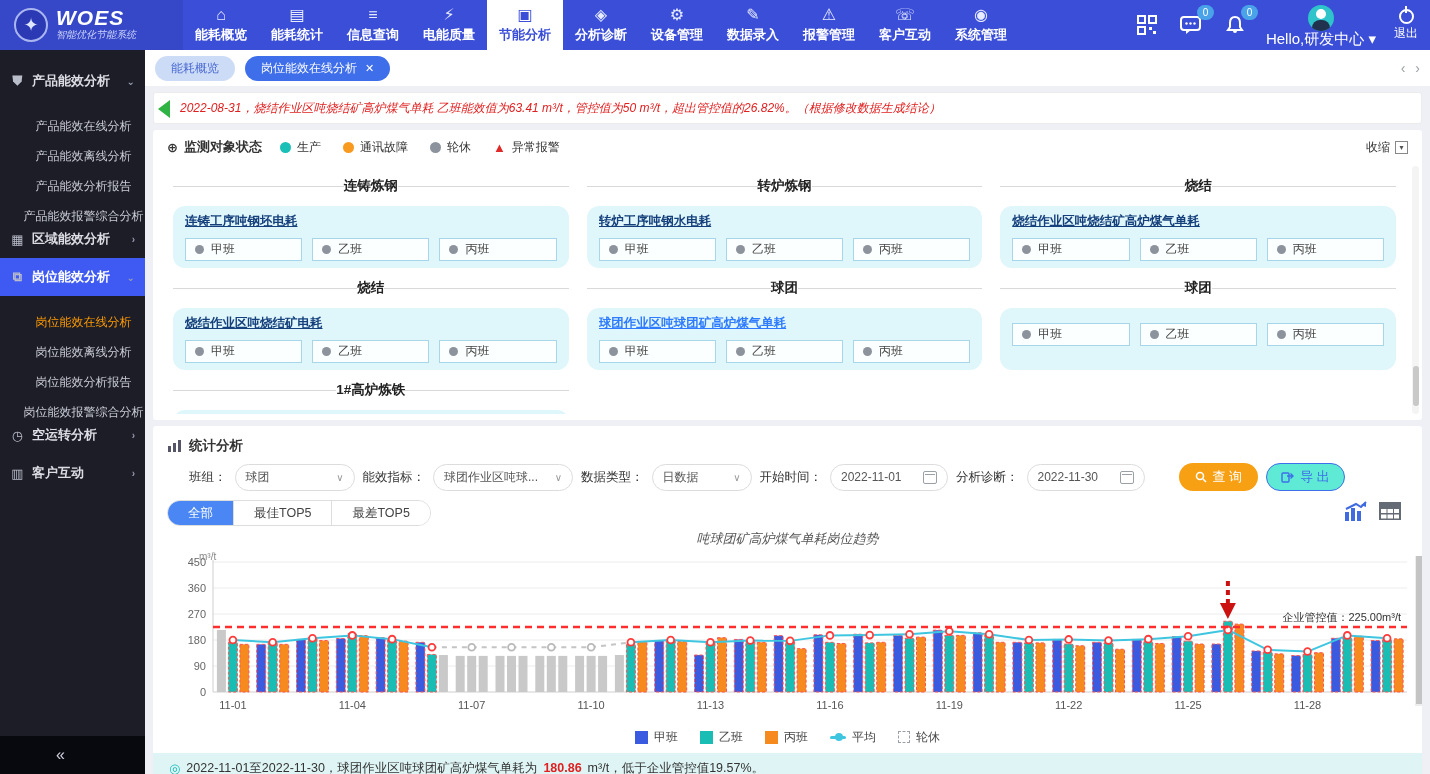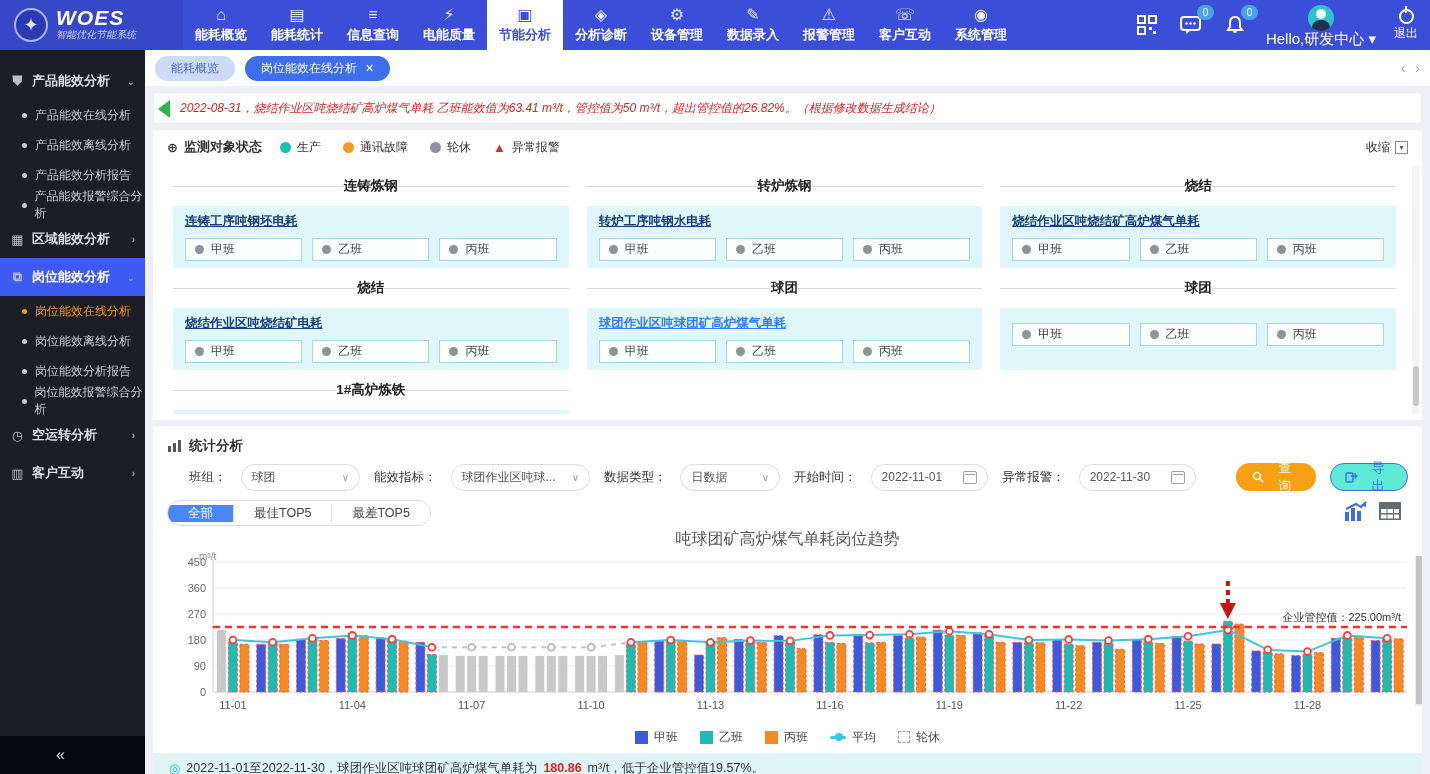--- a/index.html
+++ b/index.html
@@ -30,21 +30,21 @@
   .power { width:15px; height:15px; border:2px solid #fff; border-radius:50%; position:relative; }
   .power:after { content:""; position:absolute; left:4.5px; top:-5px; width:2px; height:7px; background:#fff; }
   .logout-label { font-size:12px; }
 
   
   .sidebar { position:absolute; left:0; top:50px; width:145px; height:724px; background:#1c1d26; color:#dcdde4; z-index:20; }
   .side-group { display:flex; align-items:center; gap:7px; padding:0 10px; height:38px; font-weight:bold; font-size:13px; cursor:pointer; }
   .side-group .gicon { width:15px; text-align:center; color:#b9bcc9; font-size:13px; }
   .side-group .chev { margin-left:auto; font-size:10px; color:#9a9db0; }
   .side-group.active { background:#3f5af2; color:#fff; }
-  .side-sub { display:flex; align-items:center; gap:8px; padding-left:22px; height:30px; font-size:12px; color:#c9cbd6; cursor:pointer; }
+  .side-sub { display:flex; align-items:center; gap:18px; padding-left:22px; height:30px; font-size:12px; color:#c9cbd6; cursor:pointer;flex-direction:column; }
   .side-sub .dot { width:5px; height:5px; border-radius:50%; background:#c9cbd6; }
   .side-sub.sel { color:#ff9a00; }
   .side-sub.sel .dot { background:#ff9a00; }
   .collapse-bar { position:absolute; left:0; bottom:0; width:145px; height:38px; background:#08090f; color:#cfd2dd; display:flex; align-items:center; padding-left:56px; font-size:16px; cursor:pointer; }
 
   
   .main { position:absolute; left:145px; top:50px; width:1285px; height:724px; }
   .tabbar { height:36px; background:#fff; display:flex; align-items:center; gap:10px; padding:0 10px; }
   .tab-pill { height:25px; padding:0 16px; border-radius:13px; background:#ccdcf6; color:#4a69d2; display:flex; align-items:center; gap:8px; font-size:12px; cursor:pointer; }
   .tab-pill.active { background:#3e6eea; color:#fff; }
@@ -62,46 +62,46 @@
   .ml-item { display:flex; align-items:center; gap:6px; font-size:12px; color:#333; }
   .ml-dot { width:11px; height:11px; border-radius:50%; }
   .ml-tri { font-size:13px; line-height:11px; }
   .mon-collapse { margin-left:auto; display:flex; align-items:center; gap:5px; font-size:12px; color:#333; cursor:pointer; }
   .mini-box { width:13px; height:13px; border:1px solid #888; font-size:8px; display:flex; align-items:center; justify-content:center; color:#555; }
   .mon-body { height:250px; overflow:hidden; padding:2px 26px 0 20px; }
   .mon-grid { display:grid; grid-template-columns:1fr 1fr 1fr; column-gap:18px; }
   .grp-head { height:40px; display:flex; align-items:center; }
   .grp-line { flex:1; border-top:1px solid #d9d9d9; }
   .grp-title { font-weight:bold; font-size:13.5px; color:#222; }
-  .mcard { background:#dff6fb; border-radius:2px; padding:7px 12px 10px 12px; height:62px; }
+  .mcard { background:#dff6fb; border-radius:12px; padding:7px 12px 10px 12px; height:62px; }
   .mcard-title { font-size:12.5px; font-weight:bold; color:#16407c; text-decoration:underline; cursor:pointer; white-space:nowrap; overflow:hidden; }
   .mcard-title.sel { color:#2f7bff; }
   .mbtn-row { display:flex; gap:10px; margin-top:8px; }
   .mbtn { flex:1; height:23px; background:#fcffff; border:1px solid #a7d6e8; display:flex; align-items:center; gap:7px; padding-left:9px; font-size:12px; color:#444; cursor:pointer; }
   .mbtn .bdot { width:9px; height:9px; border-radius:50%; background:#8d939c; }
   .mon-scroll { position:absolute; right:3px; top:36px; width:7px; height:248px; background:#f4f4f4; border-radius:4px; }
   .mon-thumb { position:absolute; left:0.5px; top:200px; width:6px; height:40px; background:#c9c9c9; border-radius:3px; }
 
   .stats { margin:6px 8px 0 8px; background:#fff; border-radius:3px; height:400px; position:relative; padding:8px 14px 0 14px; }
   .stats-head { display:flex; align-items:center; gap:6px; font-weight:bold; font-size:13.5px; height:24px; }
-  .filters { display:flex; align-items:center; gap:14px; height:38px; padding-left:22px; font-size:12.5px; color:#333; flex-wrap:nowrap; }
+  .filters { display:flex; align-items:center; gap:8px; height:38px; padding-left:22px; font-size:12.5px; color:#333; flex-wrap:nowrap; }
   .f-label { white-space:nowrap; }
   .pill { height:27px; border:1px solid #dcdcdc; border-radius:14px; display:flex; align-items:center; justify-content:space-between; padding:0 10px; color:#555; background:#fff; cursor:pointer; font-size:12px; }
   .pill .chev { color:#999; font-size:10px; margin-left:8px; }
   .cal { width:14px; height:13px; border:1.5px solid #9aa0a6; border-radius:2px; position:relative; margin-left:8px; }
   .cal:before { content:""; position:absolute; left:1px; top:2px; right:1px; border-top:1.5px solid #9aa0a6; }
   .btn-query { height:28px; border:none; border-radius:14px; background:#f7a013; color:#fff; font-size:13px; padding:0 16px; display:flex; align-items:center; gap:6px; cursor:pointer; }
   .btn-export { height:28px; border:1px solid #3e6eea; border-radius:14px; background:#5eead4; color:#3e6eea; font-size:13px; padding:0 14px; display:flex; align-items:center; gap:6px; cursor:pointer; }
   .view-row { display:flex; align-items:center; height:30px; margin-top:2px; position:relative; }
-  .seg-group { display:inline-flex; border:1px solid #ddd; border-radius:15px; overflow:hidden; height:26px;align-items:center; }
+  .seg-group { display:inline-flex; border:1px solid #ddd; border-radius:15px; overflow:hidden; height:26px; }
   .seg { padding:0 20px; display:flex; align-items:center; font-size:12.5px; color:#444; background:#fff; border-left:1px solid #ddd; cursor:pointer; }
   .seg:first-child { border-left:none; }
   .seg.active { background:#4a87f5; color:#fff; }
   .view-icons { position:absolute; right:6px; top:2px; display:flex; gap:10px; align-items:center; }
-  .chart-title { text-align:center; color:#555; font-size:16px; height:22px; line-height:22px; }
+  .chart-title { text-align:center; color:#555; font-size:13px; height:22px; line-height:22px;font-style:italic; }
   .legend-row { display:flex; justify-content:center; align-items:center; gap:22px; height:24px; font-size:12px; color:#444; }
   .lg-item { display:flex; align-items:center; gap:6px; }
   .lg-sw { width:13px; height:13px; }
   .lg-line { width:16px; height:3px; border-radius:2px; position:relative; }
   .lg-line:after { content:""; position:absolute; left:5px; top:-2.5px; width:8px; height:8px; border-radius:50%; background:inherit; }
   .lg-rest { width:12px; height:12px; border:1.5px dashed #9aa0a6; background:#fff; }
   .note { margin:4px -14px 0 -14px; background:#dff5f5; height:30px; display:flex; align-items:center; gap:6px; padding-left:16px; font-size:12.5px; color:#333; white-space:nowrap; }
   .note .red { color:#e02020; font-weight:bold; }
   .note-icon { color:#19bdb4; font-size:13px; }
   .stats-scroll { position:absolute; right:0px; top:130px; width:7px; height:150px; background:#eee; }
@@ -503,21 +503,21 @@
       <span class="f-label">数据类型：</span>
       <div class="pill" style="width:100px">
           <span>日数据</span>
           <span class="chev">∨</span>
         </div>
       <span class="f-label">开始时间：</span>
       <div class="pill" style="width:118px">
           <span>2022-11-01</span>
           <span class="cal"></span>
         </div>
-      <span class="f-label">异常报警：</span>
+      <span class="f-label">分析诊断：</span>
       <div class="pill" style="width:118px">
           <span>2022-11-30</span>
           <span class="cal"></span>
         </div>
       <button class="btn-query" style="margin-left:26px">
         <svg width="12" height="12" viewBox="0 0 12 12">
             <circle cx="5" cy="5" r="3.5" fill="none" stroke="#fff" stroke-width="1.6"></circle>
             <line x1="8" y1="8" x2="11" y2="11" stroke="#fff" stroke-width="1.6"></line>
           </svg>
         <span>查 询</span>

